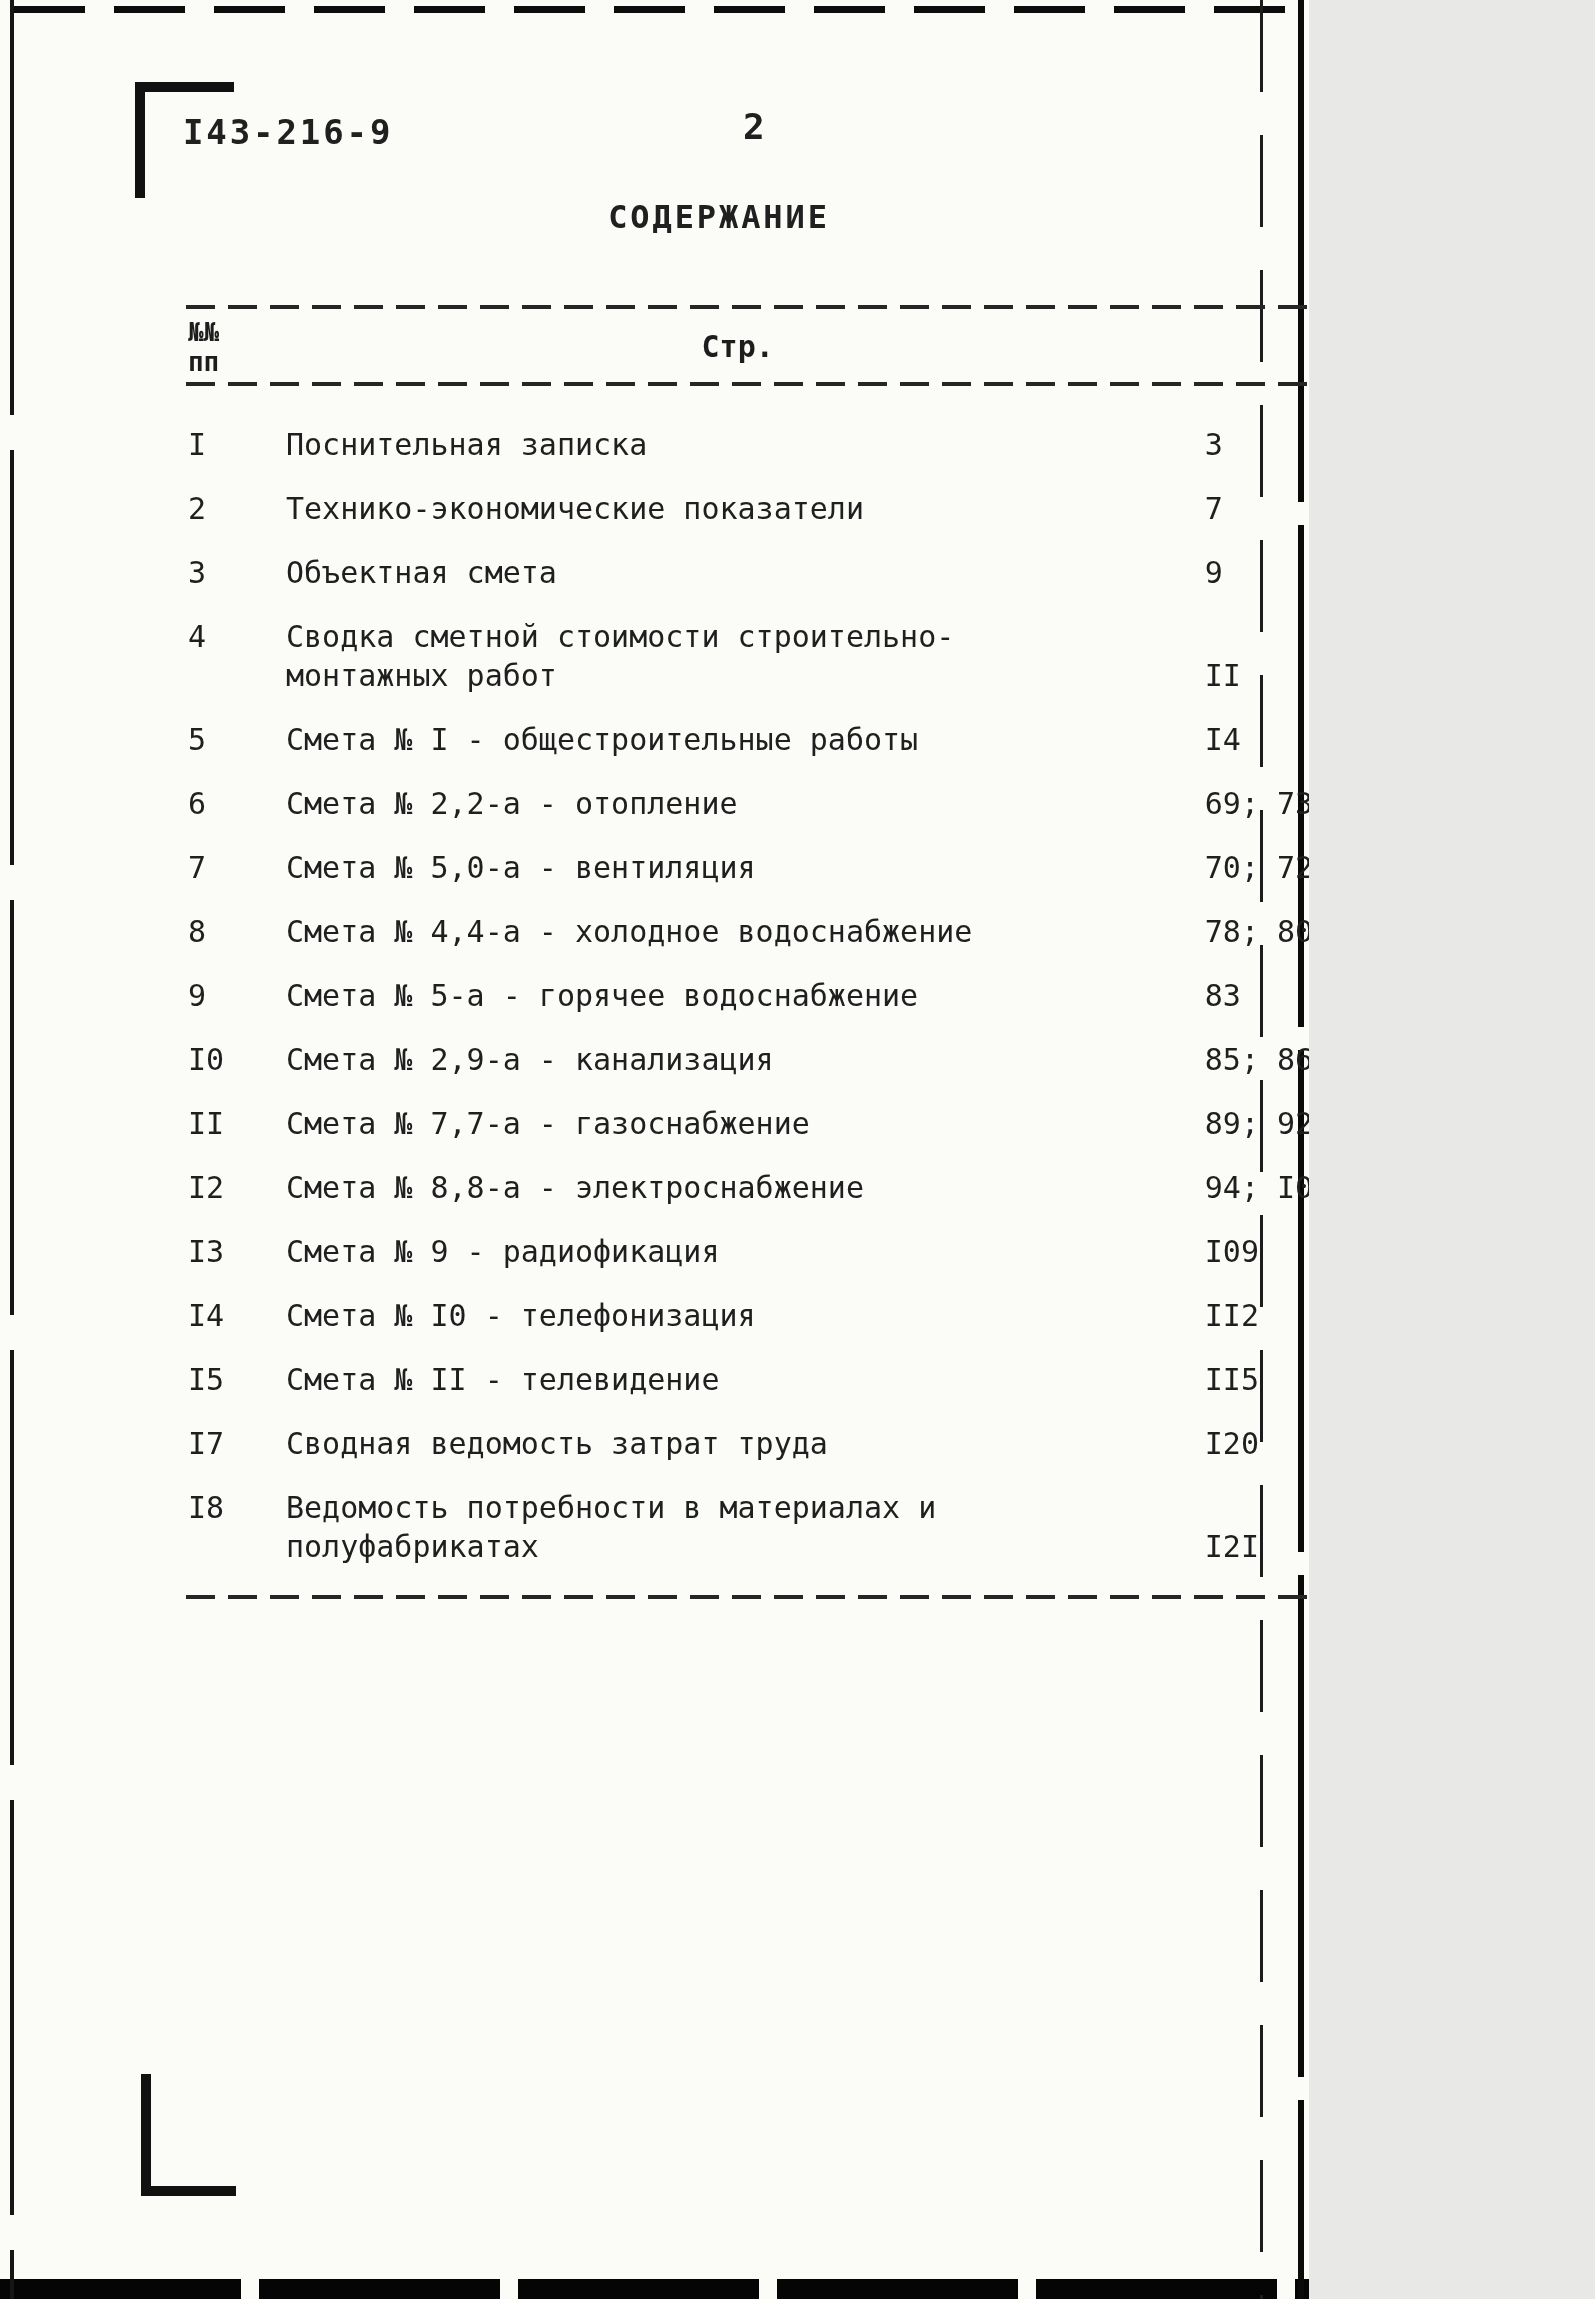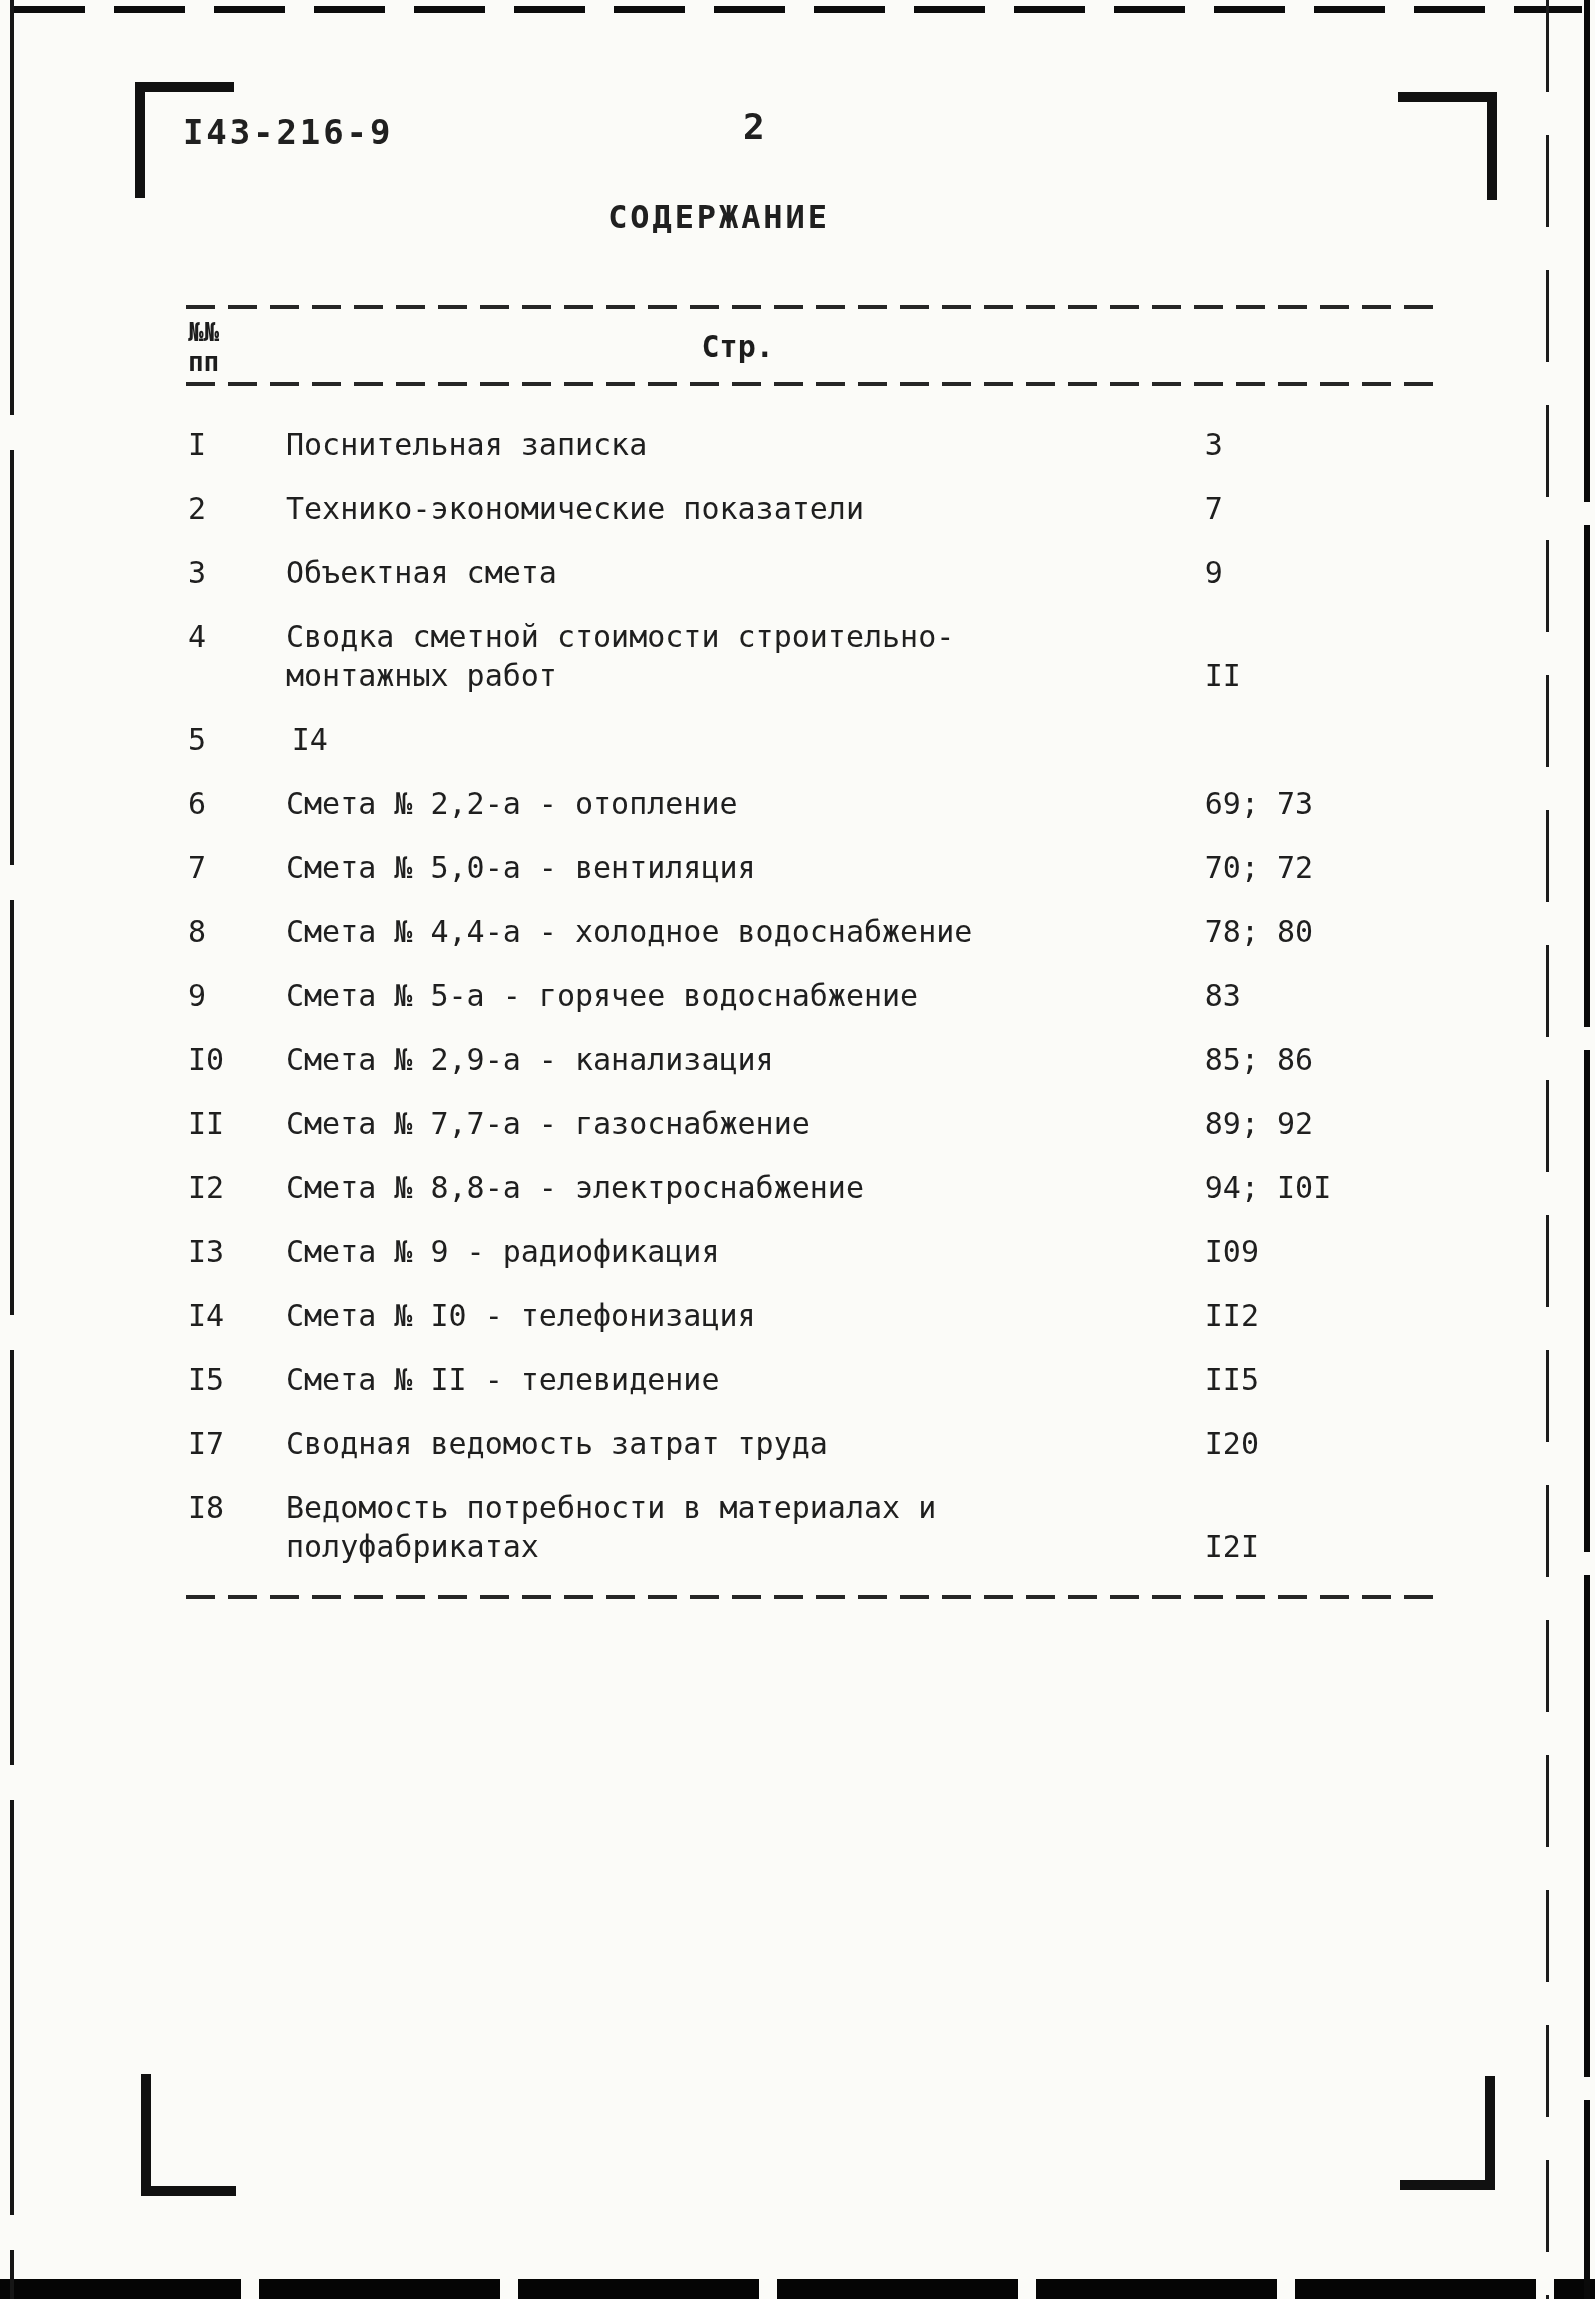--- a/index.html
+++ b/index.html
@@ -1,18 +1,18 @@
 <!DOCTYPE html>
 <html><head>
 <meta charset="utf-8">
 <style>
   html, body { margin: 0; padding: 0; background: #e8e8e6; }
   .sheet {
     position: relative;
-    width: 1595px;
+    width: 1309px;
     height: 2300px;
     background: #fbfbf8;
     overflow: hidden;
     font-family: "DejaVu Sans Mono", "Liberation Mono", monospace;
     color: #1d1d1d;
   }
 
   
   .edge-top {
     position: absolute; top: 5.8px; left: 13.5px; right: 13.5px; height: 7.7px;
@@ -131,20 +131,21 @@
           <div class="c-name"><span>Объектная смета</span></div>
           <div class="c-page">9</div>
         </div>
         <div class="row">
           <div class="c-num">4</div>
           <div class="c-name"><span>Сводка сметной стоимости строительно-монтажных работ</span></div>
           <div class="c-page">II</div>
         </div>
         <div class="row">
           <div class="c-num">5</div>
+          <div class="c-name"><span>Смета № I - общестроительные работы</span></div>
           <div class="c-page">I4</div>
         </div>
         <div class="row">
           <div class="c-num">6</div>
           <div class="c-name"><span>Смета № 2,2-а - отопление</span></div>
           <div class="c-page">69; 73</div>
         </div>
         <div class="row">
           <div class="c-num">7</div>
           <div class="c-name"><span>Смета № 5,0-а - вентиляция</span></div>

